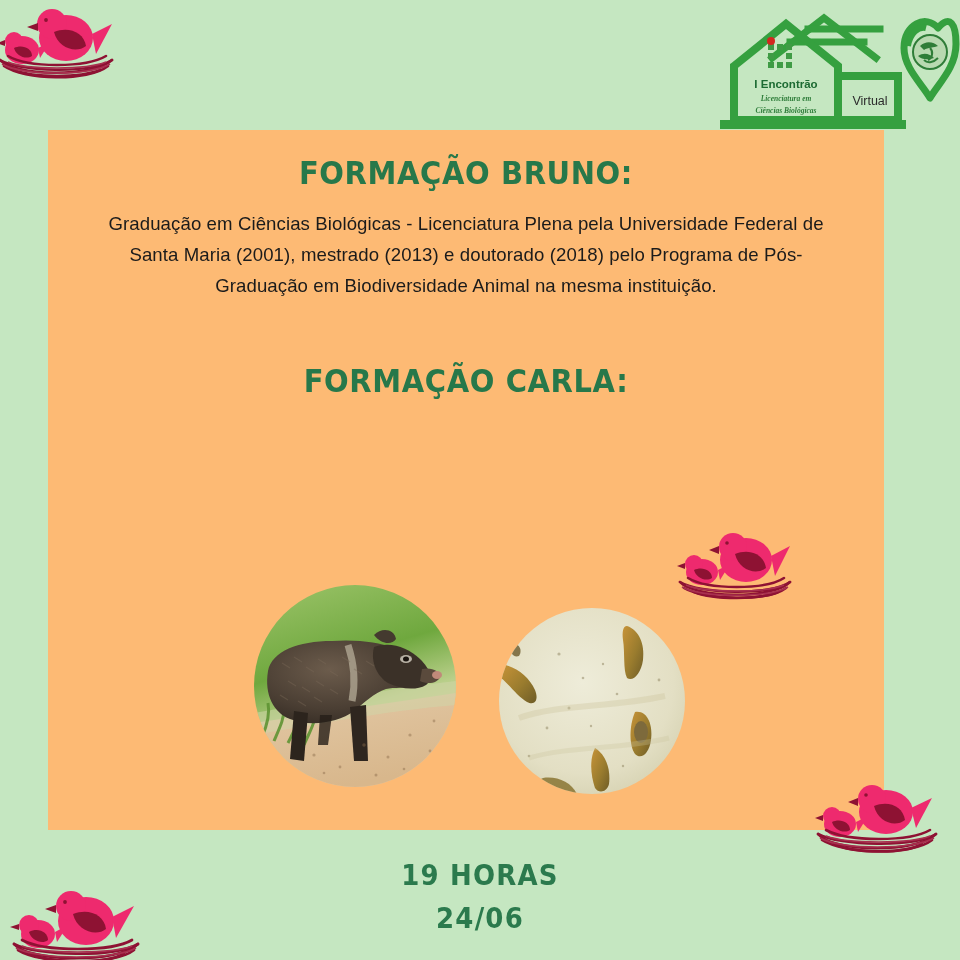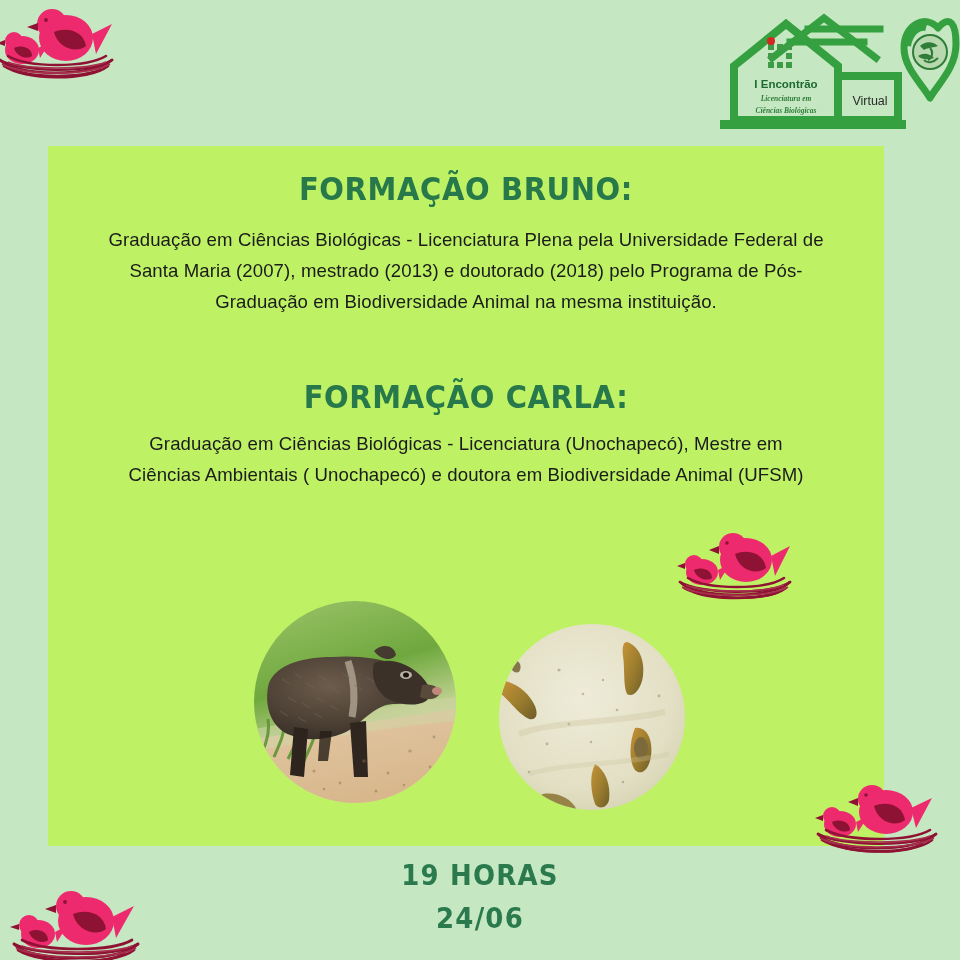--- a/index.html
+++ b/index.html
@@ -50,22 +50,21 @@
     fill: #2b2b2b;
   }
 
   
   .card {
     position: absolute;
     left: 48px;
     top: 130px;
     width: 836px;
     height: 700px;
-    background: #bef264;
-    margin-top: 16px;
+    background: #fdba74;
   }
 
   .heading {
     font-family: "DejaVu Sans", sans-serif;
     font-weight: 700;
     font-size: 29px;
     letter-spacing: 0.6px;
     color: #27784a;
     text-align: center;
     transform: scaleY(1.12);
@@ -206,25 +205,24 @@
         <path d="M218 46 C222 50 220 56 216 58" fill="none" stroke="#2f7d38" stroke-width="2"></path>
         <path d="M212 58 C216 62 222 60 226 56" fill="none" stroke="#2f7d38" stroke-width="2"></path>
       </g>
     </svg>
   </div>
 
   <div class="card">
 
     <div class="heading" id="heading-bruno">FORMAÇÃO BRUNO:</div>
 
-    <div class="body-text" id="para-bruno">Graduação em Ciências Biológicas - Licenciatura Plena pela Universidade Federal de Santa Maria (2007), mestrado (2013) e doutorado (2018) pelo Programa de Pós- Graduação em Biodiversidade Animal na mesma instituição.</div>
+    <div class="body-text" id="para-bruno">Graduação em Ciências Biológicas - Licenciatura Plena pela Universidade Federal de Santa Maria (2001), mestrado (2013) e doutorado (2018) pelo Programa de Pós- Graduação em Biodiversidade Animal na mesma instituição.</div>
 
     <div class="heading" id="heading-carla">FORMAÇÃO CARLA:</div>
 
-    <div class="body-text" id="para-carla">Graduação em Ciências Biológicas - Licenciatura (Unochapecó), Mestre em Ciências Ambientais ( Unochapecó) e doutora em Biodiversidade Animal (UFSM)</div>
 
     <div class="photo" id="photo-peccary">
       <svg viewBox="0 0 202 202" preserveAspectRatio="none">
         <defs>
           <linearGradient id="pgBack" x1="0" y1="0" x2="0.3" y2="1">
             <stop offset="0%" stop-color="#9dc46a"></stop>
             <stop offset="45%" stop-color="#6fa83e"></stop>
             <stop offset="70%" stop-color="#b9cf8a"></stop>
             <stop offset="100%" stop-color="#e6c9a2"></stop>
           </linearGradient>

